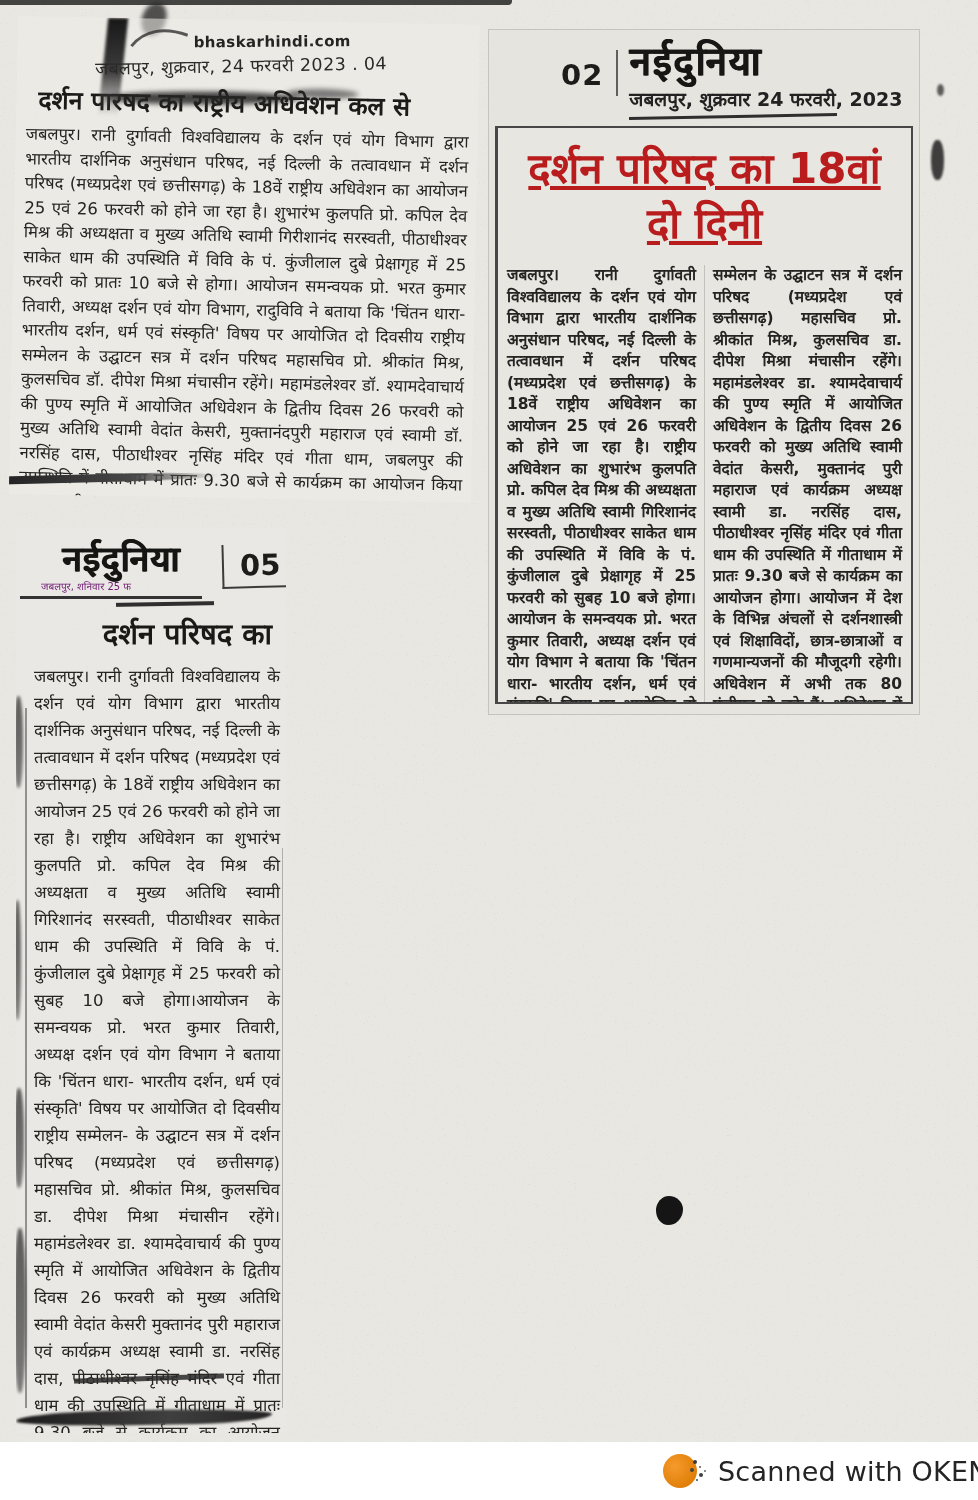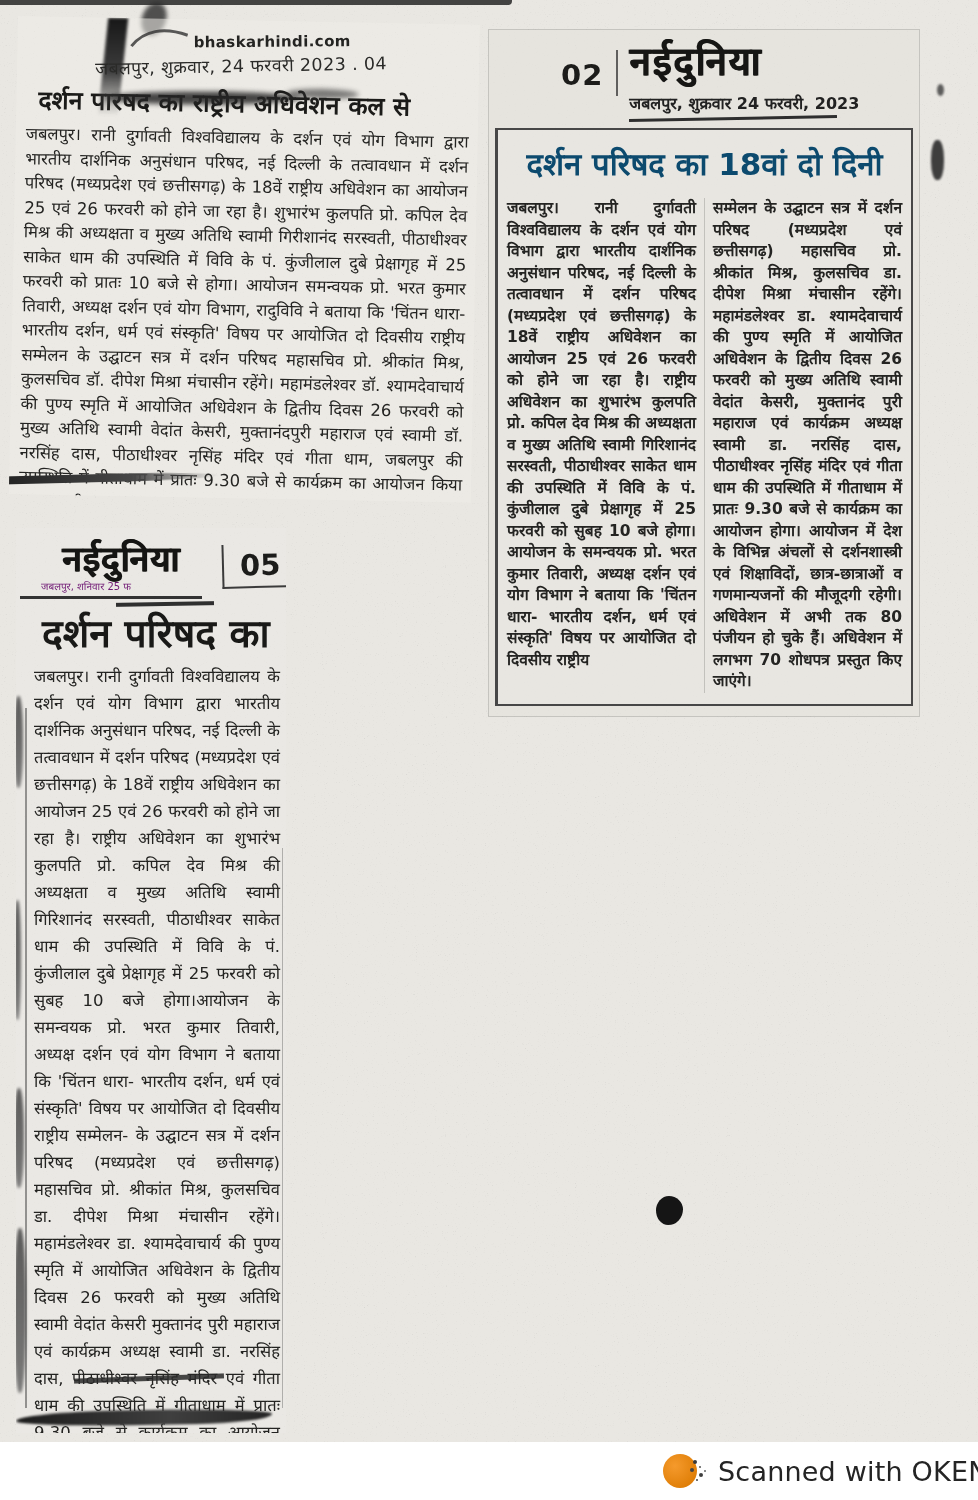--- a/index.html
+++ b/index.html
@@ -55,49 +55,49 @@
   
   .clip2 { position:absolute; left:489px; top:30px; width:430px;
     background:rgba(228,226,220,.6); box-shadow:0 0 0 1px rgba(90,90,88,.25); }
   .c2-header { display:flex; align-items:flex-start; padding:6px 0 0 72px; }
   .c2-pagenum { font-size:29px; font-weight:800; margin-top:22px;
     letter-spacing:1px; color:#1c1c1a; }
   .c2-vline { width:2px; height:46px; background:#333; margin:14px 11px 0 13px;
     opacity:.75; }
   .c2-mast { font-size:38px; font-weight:900; letter-spacing:2px; color:#161614;
     text-shadow:1px 0 0 #161614; transform:scaleY(1.04); line-height:1; margin-top:6px; }
-  .c2-date { font-size:16px; font-weight:700; margin-top:12px; color:#222; }
+  .c2-date { font-size:19px; font-weight:700; margin-top:6px; color:#222; }
   .c2-date-rule { width:208px; height:3px; background:#2e2e2e; margin-top:3px;
     transform:rotate(-1.1deg); }
   .c2-box { margin:8px 6px 10px 6px; border:2px solid #474747; border-left-width:3px;
     padding:12px 9px 14px; height:548px; overflow:hidden;
     background:rgba(234,232,227,.55); }
-  .c2-headline { margin:2px 0 14px; text-align:center; font-size:31px;
-    font-weight:800; line-height:1.3; color:#0c4a6e; }
+  .c2-headline { margin:2px 0 14px; text-align:center; font-size:42px;
+    font-weight:800; line-height:1.3; color:#b91c1c;text-decoration:underline; }
   .c2-headline span { display:block; }
   .c2-cols { display:flex; }
   .c2-col { flex:1; margin:0; font-size:15.5px; font-weight:700; line-height:21.5px;
     text-align:justify; color:#242422; }
   .c2-col1 { padding-right:8px; }
   .c2-col2 { padding-left:8px; border-left:1px solid rgba(0,0,0,.16); }
 
   
   .clip3 { position:absolute; left:16px; top:528px; width:270px; height:905px;
     overflow:hidden; background:rgba(236,234,229,.5); }
   .c3-mast { margin:14px 0 0 46px; font-size:35px; font-weight:900;
     letter-spacing:1px; color:#151513; text-shadow:1px 0 0 #151513; line-height:1; }
   .c3-pnbox { position:absolute; right:-6px; top:16px; padding:4px 12px 4px 16px;
     border-left:2px solid #3b3b3b; border-bottom:2px solid #3b3b3b;
     transform:rotate(-1.5deg); font-size:29px; font-weight:800; color:#1c1c1a; }
   .c3-date { margin:2px 0 0 25px; font-size:10px; white-space:nowrap;
     overflow:hidden; width:205px; color:#701a75; }
   .c3-date-strike { position:absolute; left:100px; top:74px; width:98px; height:4px;
     background:#2f2f2f; filter:blur(.7px); transform:rotate(-1deg); }
   .c3-date-rule { width:182px; height:2.5px; background:#333; margin:3px 0 0 4px; }
-  .c3-headline { margin:14px 14px 8px 26px; text-align:left; font-size:39px;
+  .c3-headline { margin:14px 14px 8px 26px; text-align:right; font-size:29px;
     font-weight:800; line-height:42px; color:#191917; }
   .c3-headline span { display:block; }
   .c3-body { margin:8px 6px 0 18px; font-size:16.5px; line-height:27px;
     text-align:justify; color:#232321; }
   .c3-colrule-l { position:absolute; left:9px; top:180px; width:1.5px; height:700px;
     background:rgba(40,40,40,.45); }
   .c3-colrule-r { position:absolute; right:3px; top:320px; width:1.5px; height:560px;
     background:rgba(40,40,40,.3); }
   .c3-edge { position:absolute; left:-2px; background:linear-gradient(#2b2b2b,#555);
     border-radius:45%; filter:blur(1.5px); opacity:.75; }

